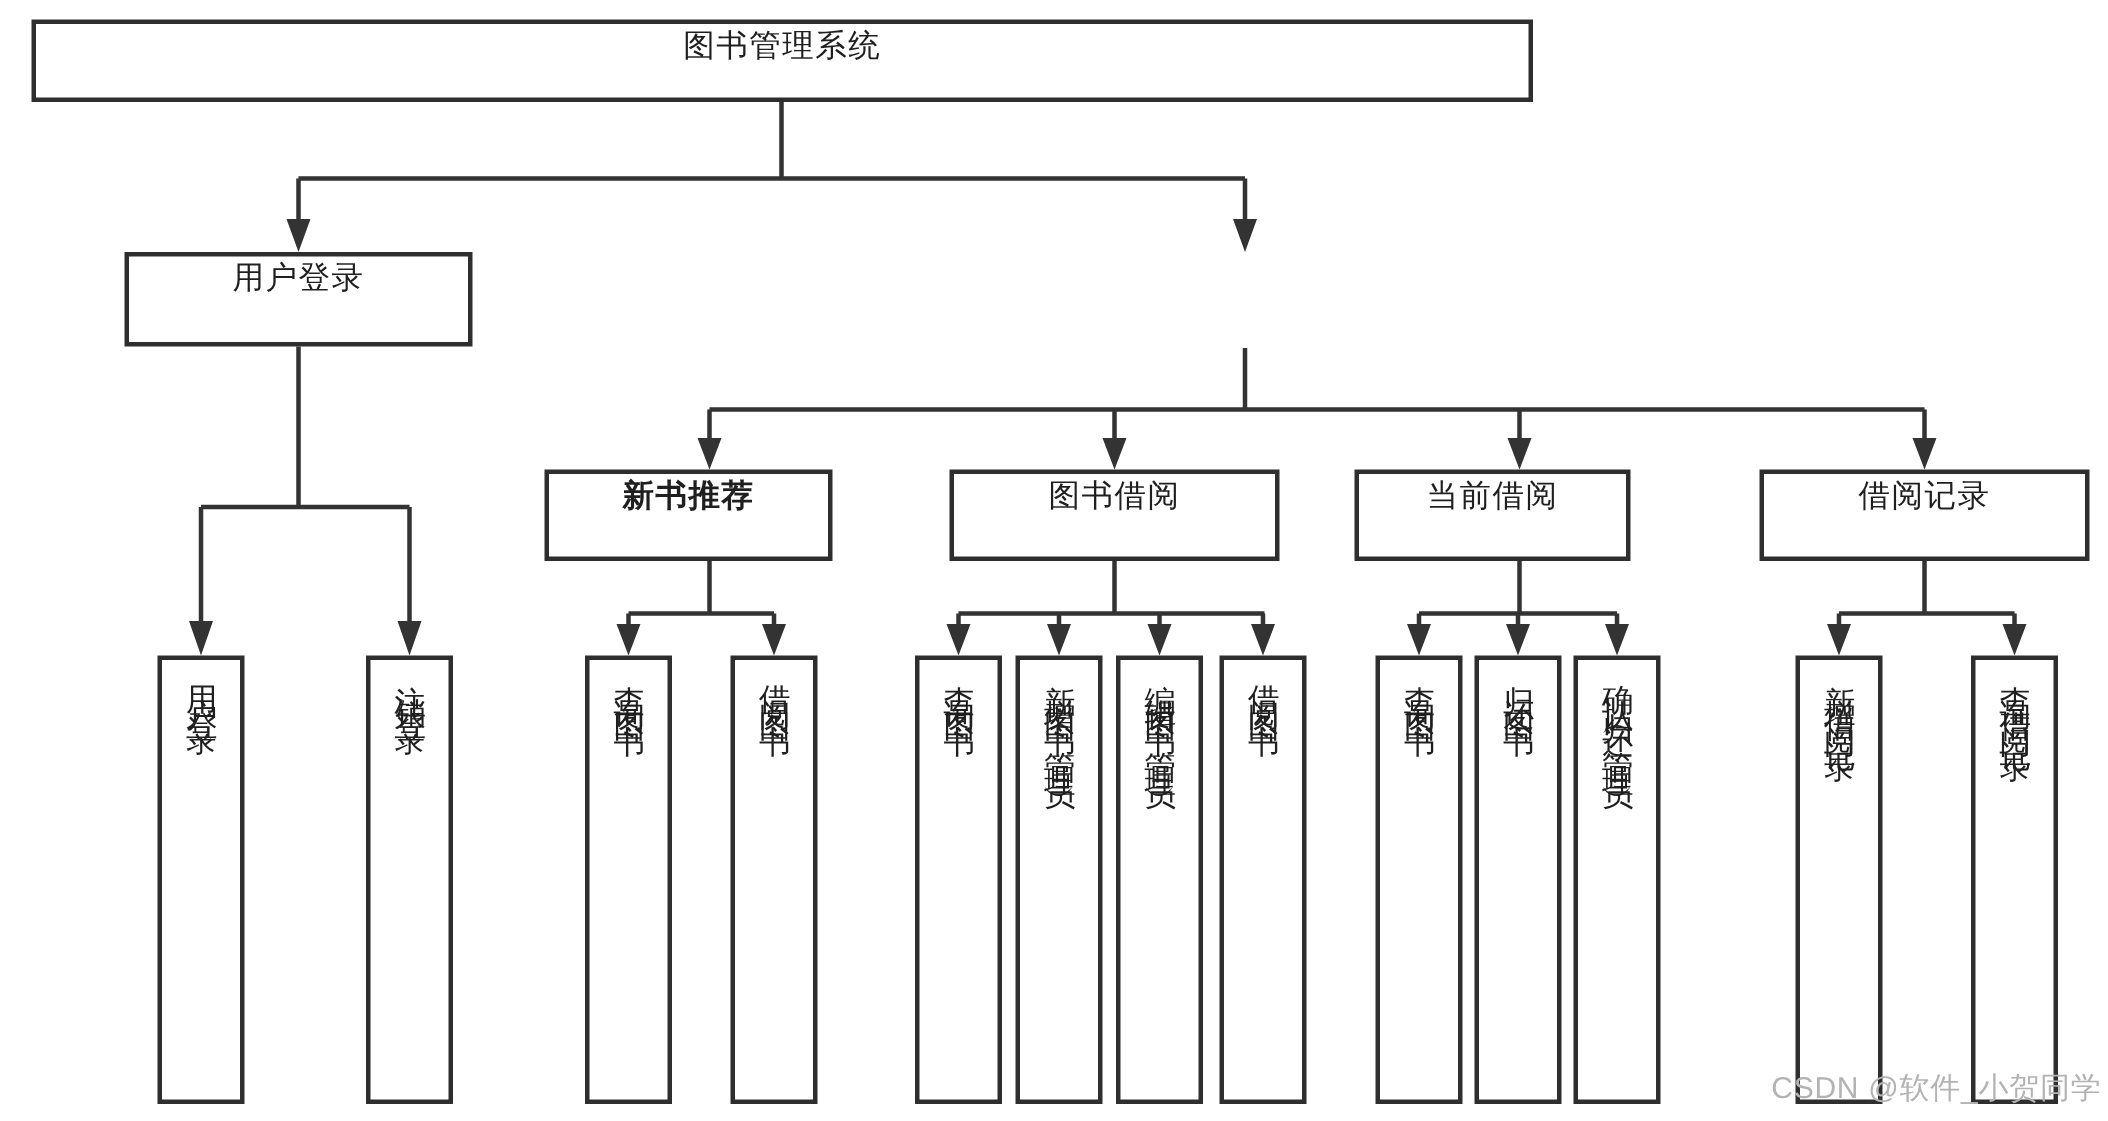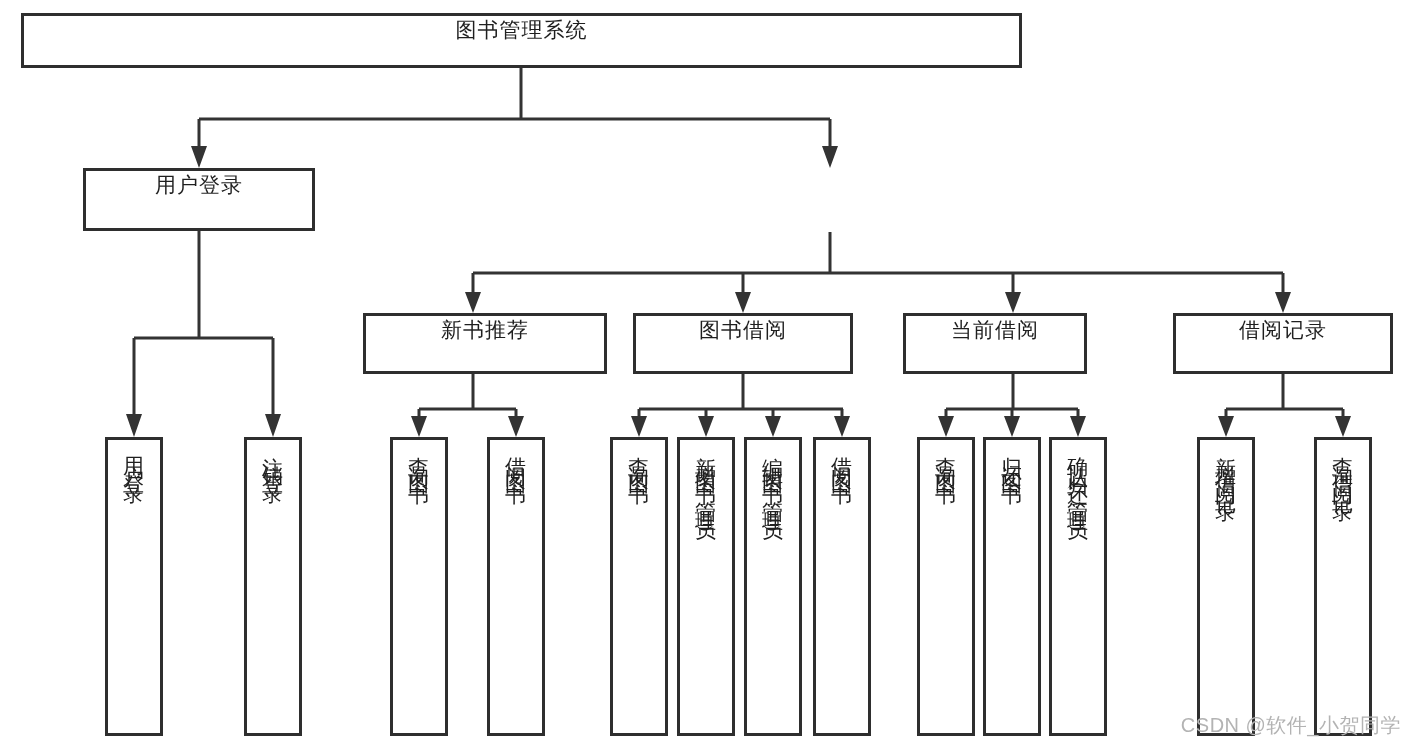--- a/index.html
+++ b/index.html
@@ -73,21 +73,21 @@
   </svg>
 
   <div class="box hbox" style="left:21px; top:13px; width:1001px; height:55px;">
     <span class="label">图书管理系统</span>
   </div>
 
   <div class="box hbox" style="left:83px; top:168px; width:232px; height:63px;">
     <span class="label">用户登录</span>
   </div>
 
-  <div class="box hbox" style="left:363px; top:313px; width:244px; height:61px;">
+  <div class="box hbox" style="left:363px; top:313px; width:192px; height:61px;font-weight:bold;">
     <span class="label">新书推荐</span>
   </div>
   <div class="box hbox" style="left:633px; top:313px; width:220px; height:61px;">
     <span class="label">图书借阅</span>
   </div>
   <div class="box hbox" style="left:903px; top:313px; width:184px; height:61px;">
     <span class="label">当前借阅</span>
   </div>
   <div class="box hbox" style="left:1173px; top:313px; width:220px; height:61px;">
     <span class="label">借阅记录</span>

